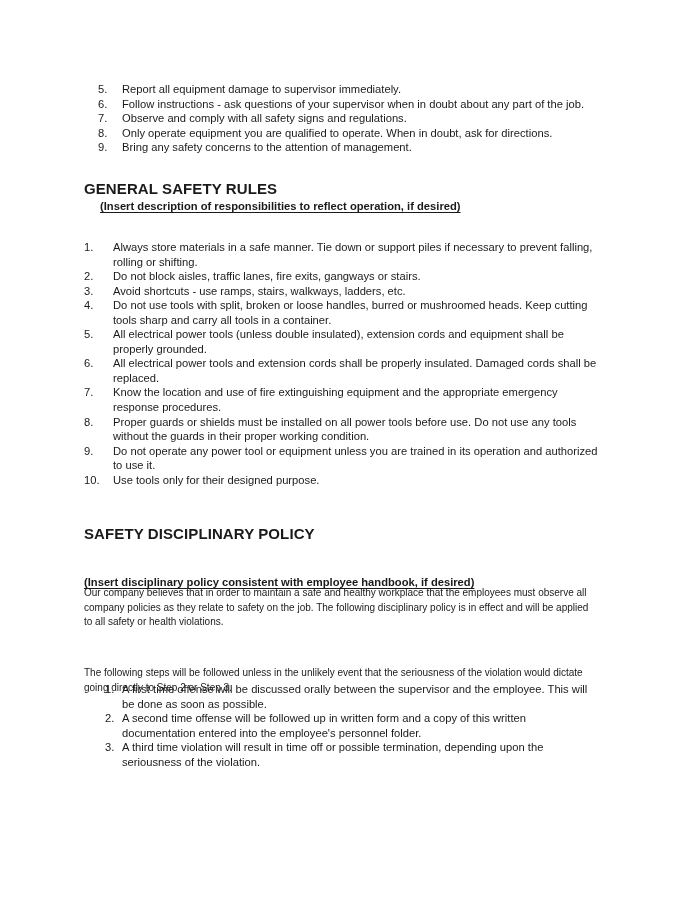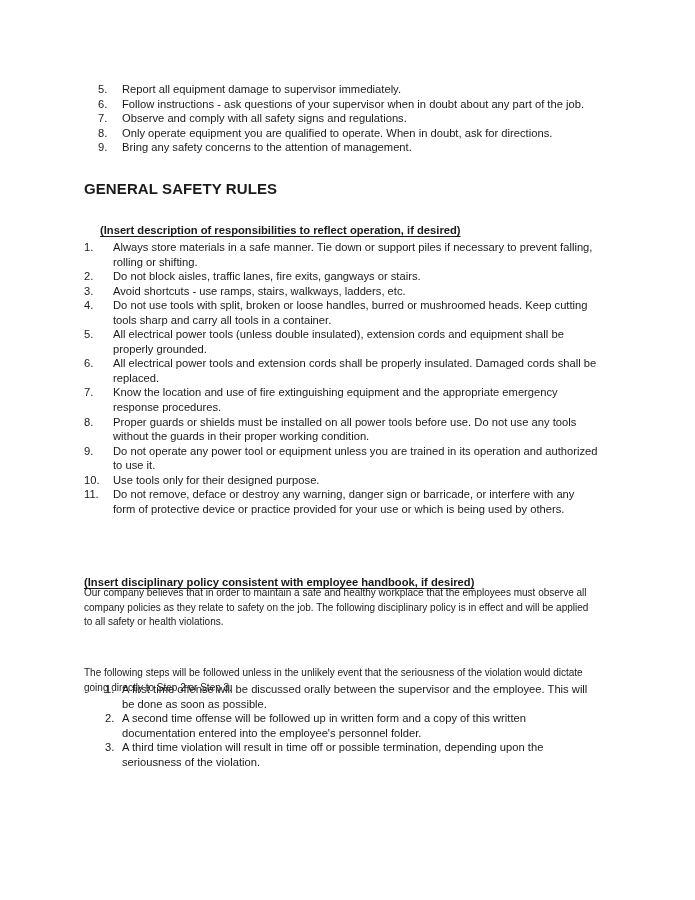--- a/index.html
+++ b/index.html
@@ -135,21 +135,21 @@
       <span class="txt">Only operate equipment you are qualified to operate.  When in doubt, ask for directions.</span>
     </div>
     <div class="li">
       <span class="num">9.</span>
       <span class="txt">Bring any safety concerns to the attention of management.</span>
     </div>
   </div>
 
   <div class="h-section" style="top:180px;">GENERAL SAFETY RULES</div>
 
-  <div class="h-sub" style="top:224px;padding-left:16px;">(Insert description of responsibilities to reflect operation, if desired)</div>
+  <div class="h-sub" style="top:200px;padding-left:16px;">(Insert description of responsibilities to reflect operation, if desired)</div>
 
   <div class="rules-list">
     <div class="li">
       <span class="num">1.</span>
       <span class="txt">Always store materials in a safe manner. Tie down or support piles if necessary to prevent falling, rolling or shifting.</span>
     </div>
     <div class="li">
       <span class="num">2.</span>
       <span class="txt">Do not block aisles, traffic lanes, fire exits, gangways or stairs.</span>
     </div>
@@ -178,26 +178,23 @@
       <span class="txt">Proper guards or shields must be installed on all power tools before use.  Do not use any tools without the guards in their proper working condition.</span>
     </div>
     <div class="li">
       <span class="num">9.</span>
       <span class="txt">Do not operate any power tool or equipment unless you are trained in its operation   and authorized to use it.</span>
     </div>
     <div class="li">
       <span class="num">10.</span>
       <span class="txt">Use tools only for their designed purpose.</span>
     </div>
-    <div class="li">
-      <span class="num">11.</span>
-      <span class="txt">Do not remove, deface or destroy any warning, danger sign or barricade, or interfere with any form of protective device or practice provided for your use or which is being used by others.</span>
-    </div>
   </div>
 
+  <div class="h-section" style="top:525px;">SAFETY DISCIPLINARY POLICY</div>
 
   <div class="h-sub" style="top:576px;">(Insert disciplinary policy consistent with employee handbook, if desired)</div>
 
   <div class="para" style="top:586px;">Our company believes that in order to maintain a safe and healthy workplace that the employees must observe all company policies as they relate to safety on the job.  The following disciplinary policy is in effect and will be applied to all safety or health violations.</div>
 
   <div class="para" style="top:644px;margin-top:22px;">The following steps will be followed unless in the unlikely event that the seriousness of the violation would dictate going directly to Step 2 or Step 3.</div>
 
   <div class="steps-list">
     <div class="li">
       <span class="num">1.</span>

